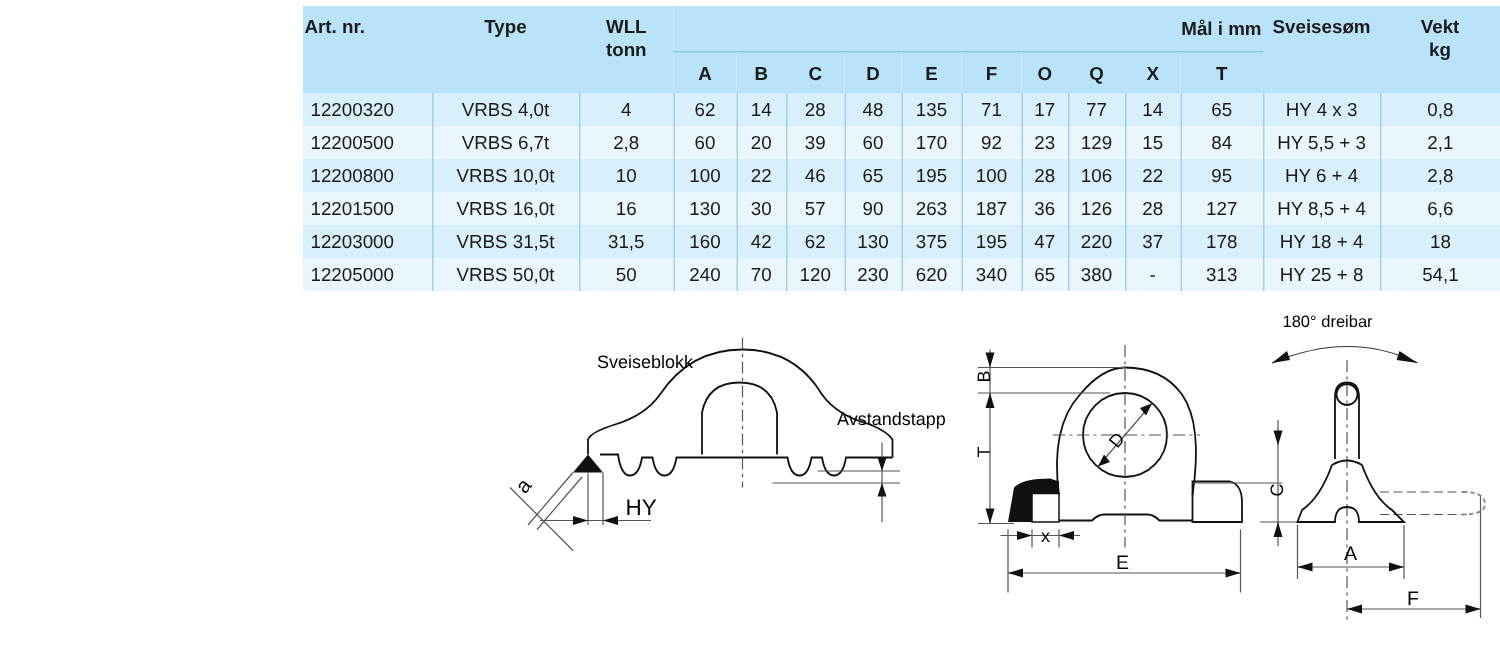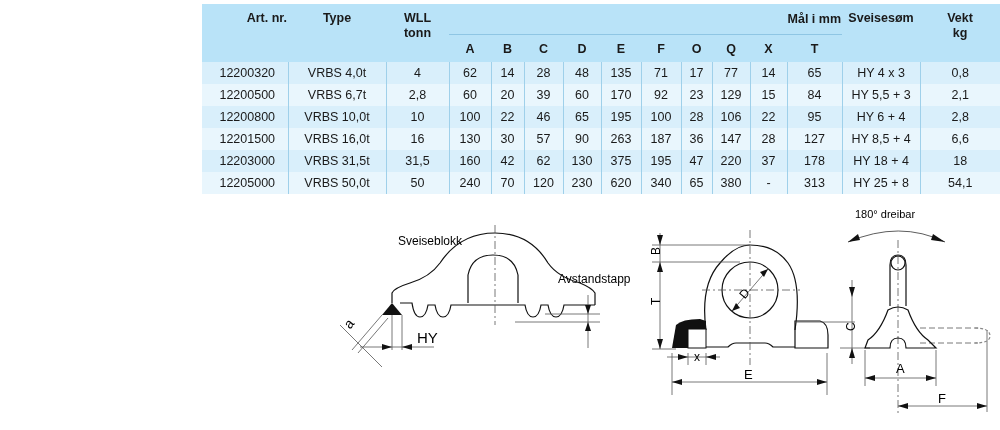--- a/index.html
+++ b/index.html
@@ -2,27 +2,27 @@
 <html><head>
 <meta charset="utf-8">
 <style>
   html, body { margin:0; padding:0; background:#ffffff; }
   body { width:1000px; height:430px; position:relative; overflow:hidden;
          font-family:"Liberation Sans", "DejaVu Sans", sans-serif; color:#1a1a1a; }
   table.spec { position:absolute; left:202px; top:4px; border-collapse:collapse;
                table-layout:fixed; width:798px; font-size:12.5px; }
   table.spec th { background:#b9e3f8; font-weight:bold; color:#1a1a1a; font-size:12.5px; }
   table.spec td { text-align:center; height:22px; padding:0; border-left:1px solid #9fd0ea; }
-  table.spec td:first-child { border-left:none; text-align:center; padding-left:5px; }
+  table.spec td:first-child { border-left:none; text-align:left; padding-left:5px; }
   table.spec tbody tr:nth-child(odd) td { background:#d9effb; }
   table.spec tbody tr:nth-child(even) td { background:#e9f6fd; }
   th.top { height:28px; vertical-align:middle; }
   th.sub { height:25px; }
   th.span2 { vertical-align:top; padding-top:7px; line-height:15px; }
-  th.left { text-align:right; padding-left:1px; }
+  th.left { text-align:left; padding-left:1px; }
   th.grp { border-bottom:1px solid #8fc6e4;text-align:right; }
   .diagram { position:absolute; }
   svg text { font-family:"Liberation Sans", "DejaVu Sans", sans-serif; }
 </style>
 </head>
 <body>
 
 <table class="spec">
   <colgroup>
     <col style="width:86px">
@@ -119,21 +119,21 @@
         <td>12201500</td>
         <td>VRBS 16,0t</td>
         <td>16</td>
         <td>130</td>
         <td>30</td>
         <td>57</td>
         <td>90</td>
         <td>263</td>
         <td>187</td>
         <td>36</td>
-        <td>147</td>
+        <td>126</td>
         <td>28</td>
         <td>127</td>
         <td>HY 8,5 + 4</td>
         <td>6,6</td>
       </tr>
       <tr>
         <td>12203000</td>
         <td>VRBS 31,5t</td>
         <td>31,5</td>
         <td>160</td>

